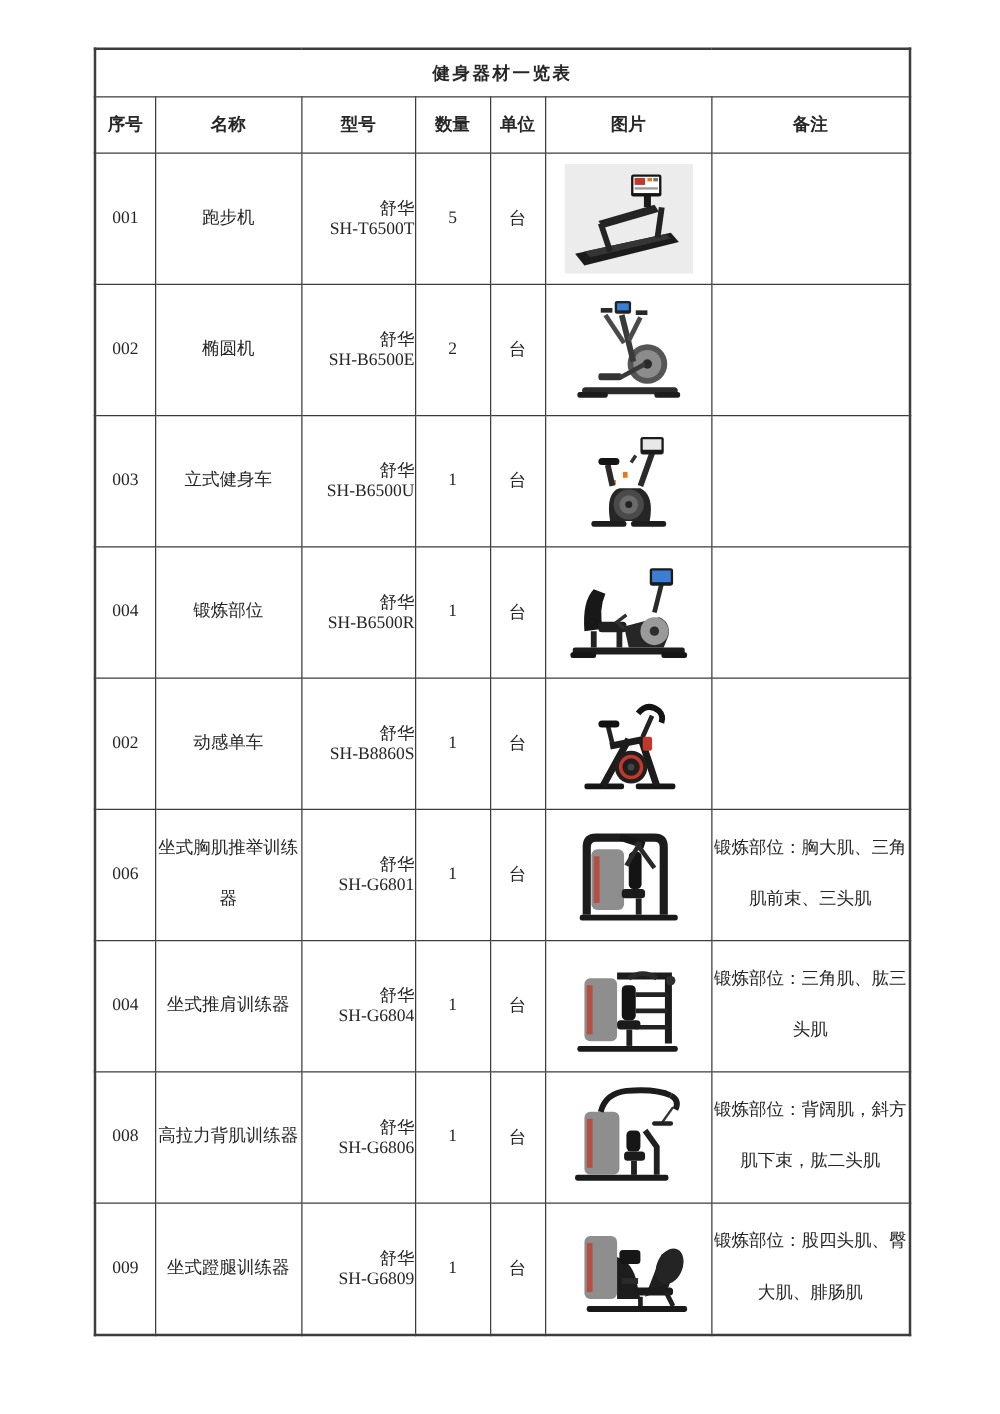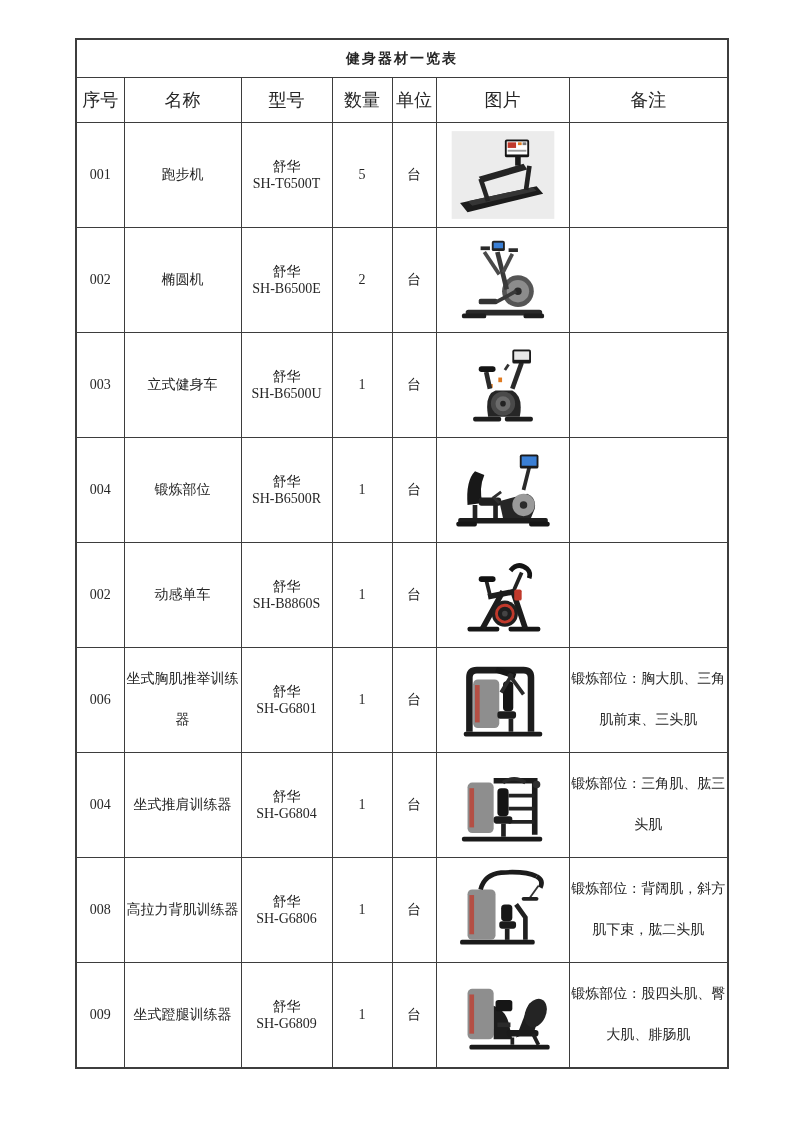--- a/index.html
+++ b/index.html
@@ -25,24 +25,24 @@
     padding:0;
     font-size:14px;
     overflow:hidden;
   }
   td.title-cell{
     height:37px;
     font-size:23px;
     font-weight:bold;
     letter-spacing:2px;
   }
-  tr.head-row td{height:44px;font-size:18px;font-weight:400;}
+  tr.head-row td{height:44px;font-size:14px;font-weight:700;}
   tr.data-row td{height:104px;}
   .name-cell{line-height:2.9;padding:0 8px;margin-left:24px;}
-  .model-cell{display:flex;flex-direction:column;align-items:center;justify-content:center;gap:0;height:104px;}
+  .model-cell{display:flex;flex-direction:column;align-items:flex-end;justify-content:center;gap:0;height:104px;}
   .remark-cell{line-height:2.9;padding:0 9px;font-size:13.5px;font-family:Liberation Mono, monospace;}
   .photo-box{display:flex;align-items:center;justify-content:center;height:104px;}
   .photo-box svg{display:block;}
 </style>
 </head>
 <body>
 
 <div class="sheet">
 <table class="equip">
   <colgroup>

